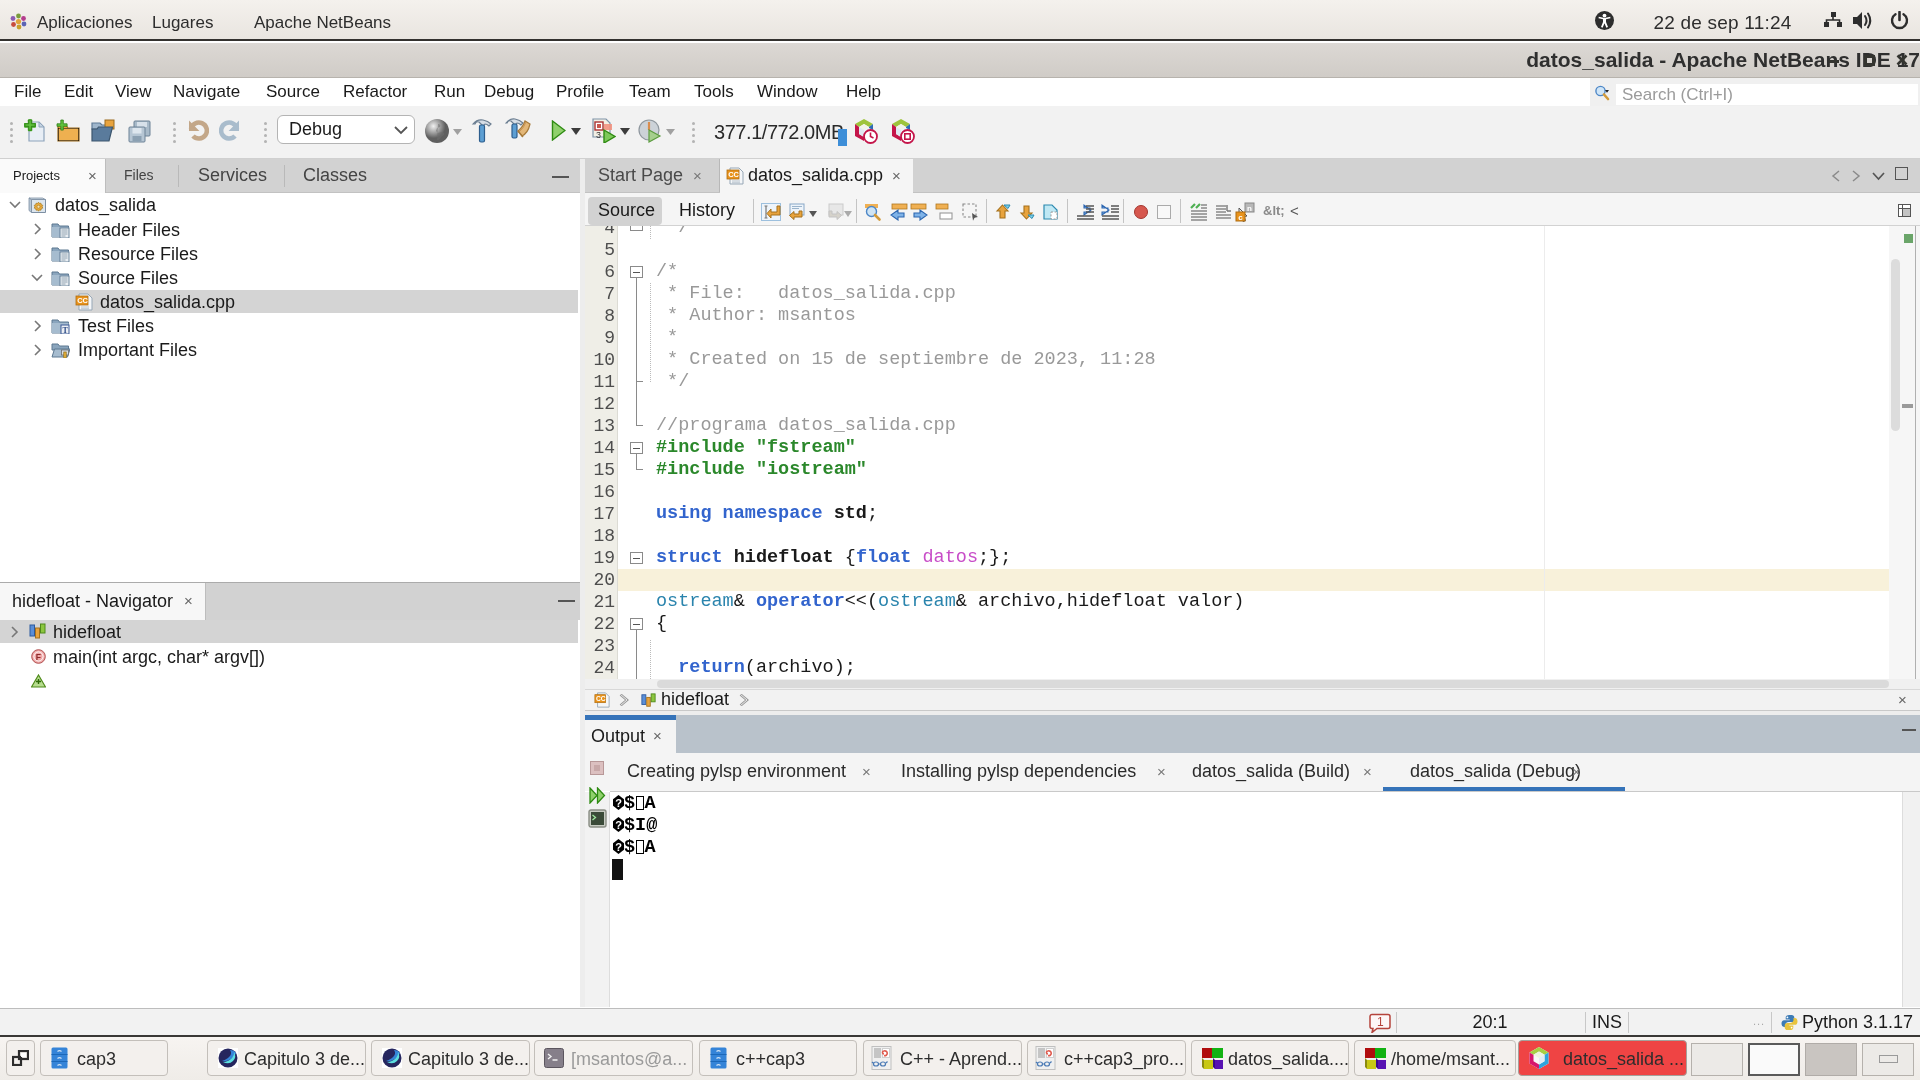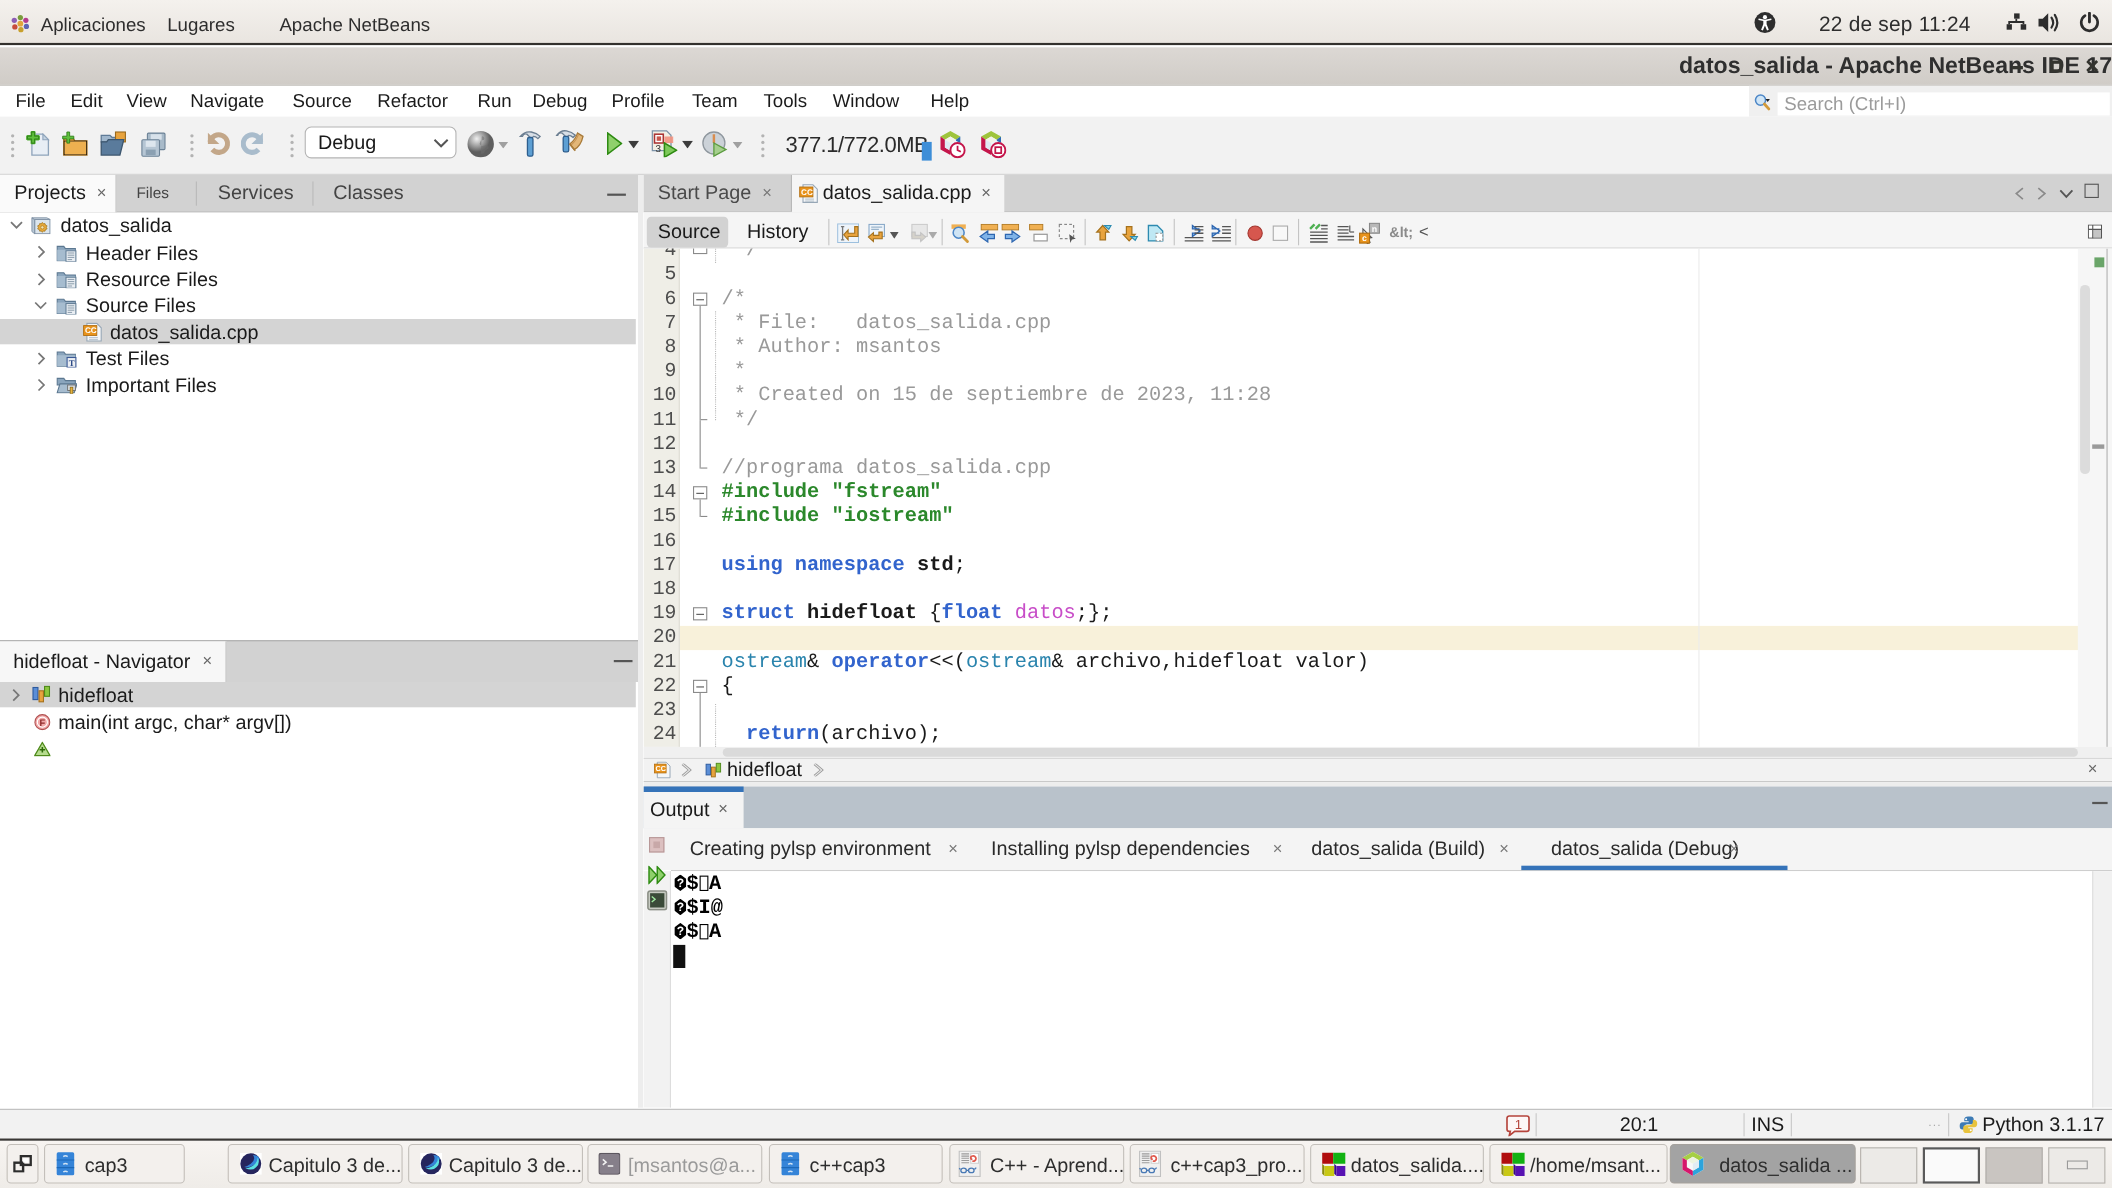--- a/index.html
+++ b/index.html
@@ -275,21 +275,21 @@
         <path d="M16 9 v7 l-5 3 v-7 z" fill="#eef3f8"></path>
     <circle cx="17.5" cy="18.5" r="6.5" fill="#fff" stroke="#c4154a" stroke-width="1.8"></circle>
     <rect x="14.8" y="15.8" width="5.4" height="5.4" fill="none" stroke="#c4154a" stroke-width="1.6"></rect>
   </svg>
 </div>
 
 <div class="ab" id="lpanel">
 
   <div class="ab tabrow" style="left:0;top:0;width:580px;height:34px"></div>
   <div class="ab" style="left:0;top:0;width:106px;height:34px;background:#fafafa;border-right:1px solid #bdbdbd"></div>
-  <div class="ab" style="left:13px;top:0;height:34px;line-height:33px;font-size:18px;color:#1a1a1a">Projects</div>
+  <div class="ab" style="left:13px;top:0;height:34px;line-height:33px;font-size:13px;color:#1a1a1a">Projects</div>
   <div class="ab" style="left:88px;top:0;height:34px;line-height:33px;font-size:15px;color:#666">×</div>
   <div class="ab" style="left:124px;top:0;height:34px;line-height:33px;font-size:14px;color:#444">Files</div>
   <div class="sep" style="left:178px;top:6px;height:22px;background:#b9b9b9"></div>
   <div class="ab" style="left:198px;top:0;height:34px;line-height:33px;font-size:18px;color:#444">Services</div>
   <div class="sep" style="left:284px;top:6px;height:22px;background:#b9b9b9"></div>
   <div class="ab" style="left:303px;top:0;height:34px;line-height:33px;font-size:18px;color:#444">Classes</div>
   <div class="ab" style="left:552px;top:17px;width:17px;height:2px;background:#555"></div>
 
   <div class="ab" style="left:0;top:131px;width:578px;height:23px;background:#d4d4d4"></div>
   <svg class="ab" style="left:9px;top:42px" width="12" height="8" viewBox="0 0 12 8">
@@ -751,21 +751,21 @@
       <div class="lb">/home/msant...</div>
     </div>
 <svg class="ab" style="left:1363px;top:1046px" width="25" height="25" viewBox="0 0 25 25">
   <path d="M2 2 h10 v10 h-10 z" fill="#b00d0d"></path>
       <path d="M12 2 h11 v10 h-11 z" fill="#12b212"></path>
   <path d="M2 12 l2 2 v9 l-2-2 z" fill="#8a8a10"></path>
       <path d="M4 14 h9 v9 h-9 z" fill="#c8c814"></path>
   <path d="M13 12 l2 2 v9 l-2-2z" fill="#3a0a8a"></path>
       <path d="M15 14 h8 v9 h-8 z" fill="#5812b2"></path>
 </svg>
-<div class="twin" style="left:1518px;width:169px;background:#a3a3a3;border-color:#a5a19c">
+<div class="twin" style="left:1518px;width:169px;background:#ef4444;border-color:#a5a19c">
       <div class="lb" style="left:44px">datos_salida ...</div>
     </div>
 <svg class="ab" style="left:1527px;top:1046px" width="24" height="24" viewBox="0 0 24 24">
   <path d="M12 1 L21.5 6.5 V17.5 L12 23 L2.5 17.5 V6.5 Z" fill="#fff"></path>
   <path d="M12 1 L21.5 6.5 L12 12 L2.5 6.5 Z" fill="#a6cf44"></path>
   <path d="M2.5 6.5 L12 12 V23 L2.5 17.5 Z" fill="#d6176c"></path>
   <path d="M21.5 6.5 L12 12 V23 L21.5 17.5 Z" fill="#2da4dc"></path>
   <path d="M12 5.5 L17.5 8.7 V15.2 L12 18.4 L6.5 15.2 V8.7 Z" fill="#f8f8f8"></path>
   <path d="M12 5.5 L17.5 8.7 L12 12 L6.5 8.7 Z" fill="#eef4e0"></path>
   <path d="M12 12 L17.5 8.7 V15.2 L12 18.4 Z" fill="#e2ecf4"></path>

